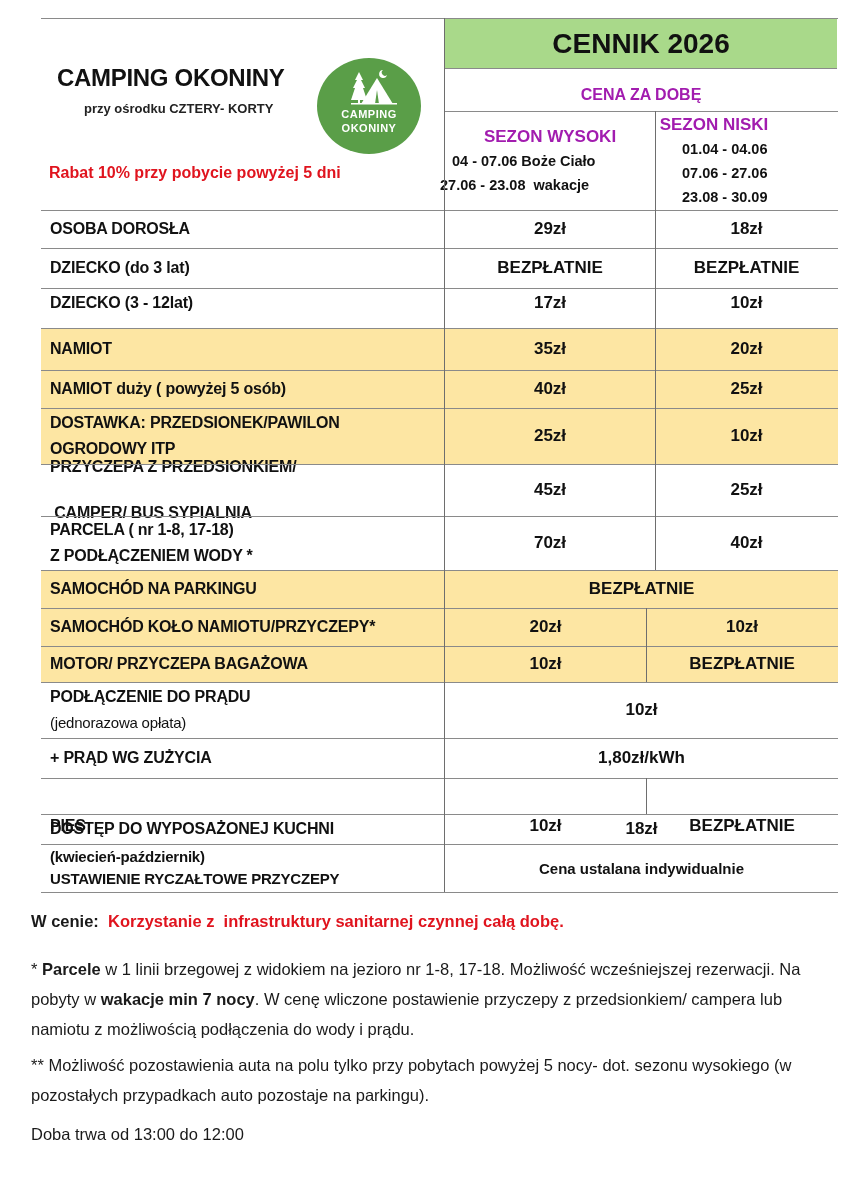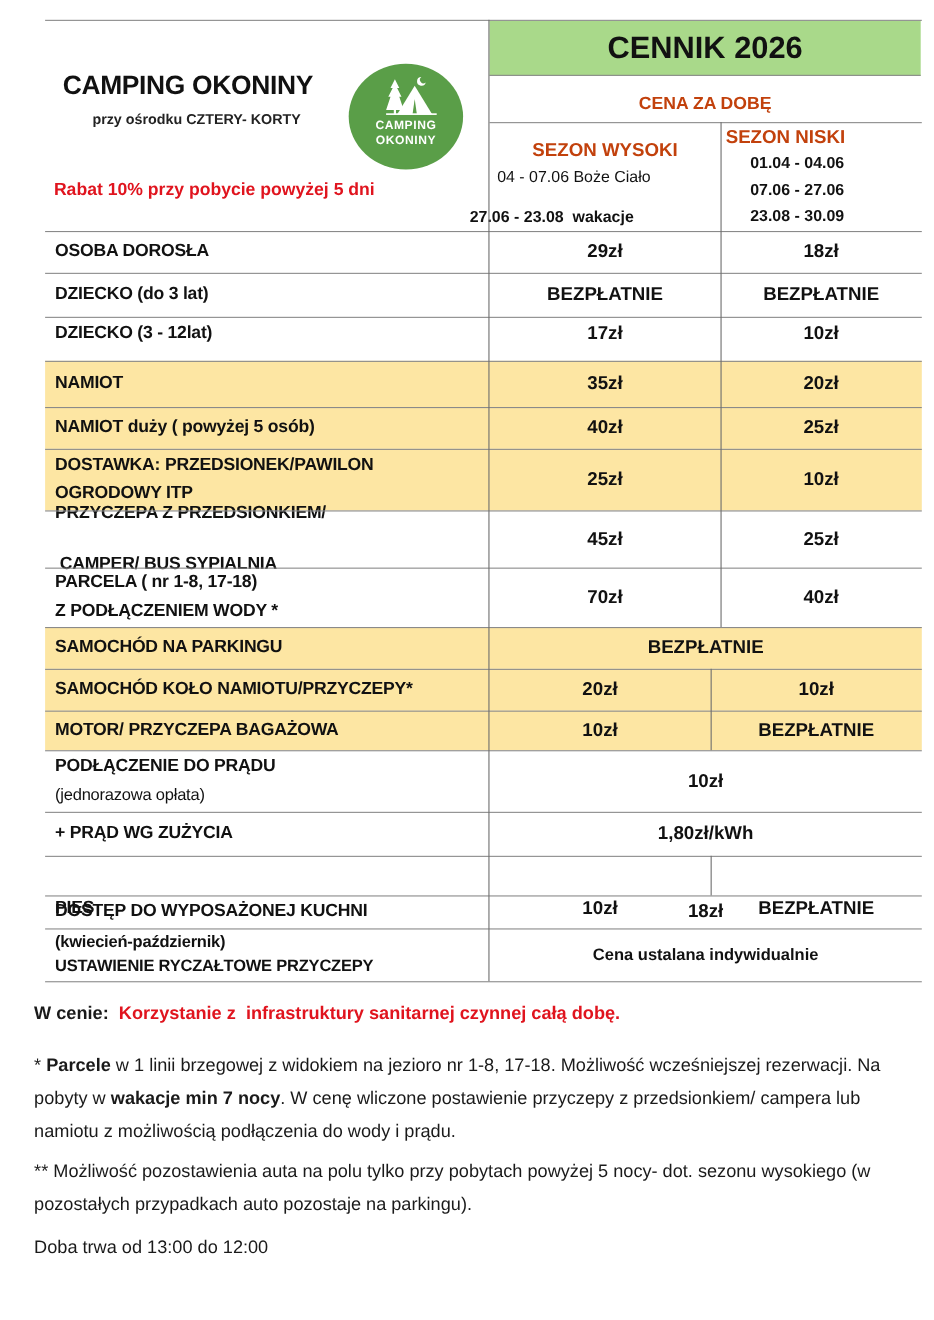--- a/index.html
+++ b/index.html
@@ -17,21 +17,21 @@
          font-size: 17px; font-weight: bold; color: #111; }
   .val.small { font-size: 15px; }
   .c1 { left: 404px; width: 210px; }
   .c2 { left: 614px; width: 183px; }
   .c12 { left: 404px; width: 393px; }
   .s1 { left: 404px; width: 201px; }
   .s2 { left: 605px; width: 192px; }
   .title-green { position: absolute; left: 445px; top: 19px; width: 392px; height: 50px;
                  background: #a9d98a; display:flex; align-items:center; justify-content:center;
                  font-size: 28px; font-weight: bold; color:#111; box-sizing: border-box; border-bottom: 1.5px solid #8a8a8a;}
-  .blue { color: #c2410c; font-weight: bold; }
+  .blue { color: #a21caf; font-weight: bold; }
   .para { position: absolute; left: 31px; width: 800px; font-size: 16.5px; line-height: 30px; color: #1a1a1a; }
   .red { color: #e0141e; font-weight: bold; }
 </style>
 </head>
 <body>
 
 <div>
   <div class="abs" style="left:57px; top:64px; font-size:24px; font-weight:bold; letter-spacing:-0.3px;">CAMPING OKONINY</div>
   <div class="abs" style="left:84px; top:101px; font-size:13px; font-weight:bold; color:#222;">przy ośrodku CZTERY- KORTY</div>
   <div class="abs" style="left:49px; top:164px; font-size:16px; font-weight:bold; color:#e0141e;">Rabat 10% przy pobycie powyżej 5 dni</div>
@@ -47,22 +47,22 @@
     </svg>
     <div class="abs" style="left:0; width:104px; top:50px; text-align:center; color:#fff; font-weight:bold; font-size:11px; letter-spacing:0.5px;">CAMPING</div>
     <div class="abs" style="left:0; width:104px; top:64px; text-align:center; color:#fff; font-weight:bold; font-size:11px; letter-spacing:0.5px;">OKONINY</div>
   </div>
 </div>
 
 <div class="title-green">CENNIK 2026</div>
 <div class="abs blue" style="left:445px; width:392px; top:86px; text-align:center; font-size:16px;">CENA ZA DOBĘ</div>
 
 <div class="abs blue" style="left:445px; width:210px; top:127px; text-align:center; font-size:17px;">SEZON WYSOKI</div>
-<div class="abs" style="left:452px; top:153px; font-size:14.5px; font-weight:normal;">04 - 07.06 Boże Ciało</div>
-<div class="abs" style="left:427px; top:177px; font-size:14.5px; font-weight:bold; white-space:pre;margin-top:13px;">27.06 - 23.08  wakacje</div>
+<div class="abs" style="left:452px; top:153px; font-size:14.5px; font-weight:bold;">04 - 07.06 Boże Ciało</div>
+<div class="abs" style="left:440px; top:177px; font-size:14.5px; font-weight:bold; white-space:pre;">27.06 - 23.08  wakacje</div>
 
 <div class="abs blue" style="left:623px; width:182px; top:115px; text-align:center; font-size:17px;">SEZON NISKI</div>
 <div class="abs" style="left:682px; top:141px; font-size:14.5px; font-weight:bold;">01.04 - 04.06</div>
 <div class="abs" style="left:682px; top:165px; font-size:14.5px; font-weight:bold;">07.06 - 27.06</div>
 <div class="abs" style="left:682px; top:189px; font-size:14.5px; font-weight:bold;">23.08 - 30.09</div>
 
 <div class="hline" style="left:41px; width:797px; top:18px;"></div>
 <div class="hline" style="left:445px; width:393px; top:111px;"></div>
 <div class="vline" style="left:444px; top:18px; height:192px;"></div>
 <div class="vline" style="left:655px; top:111px; height:99px;"></div>

